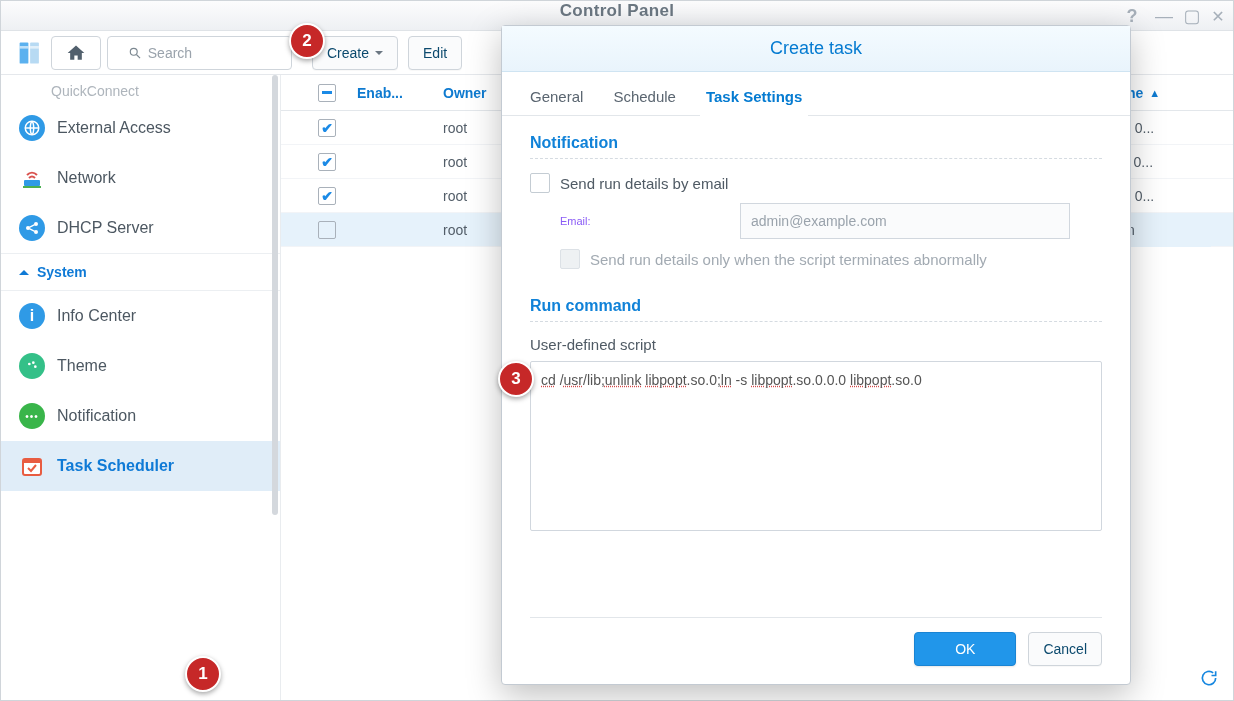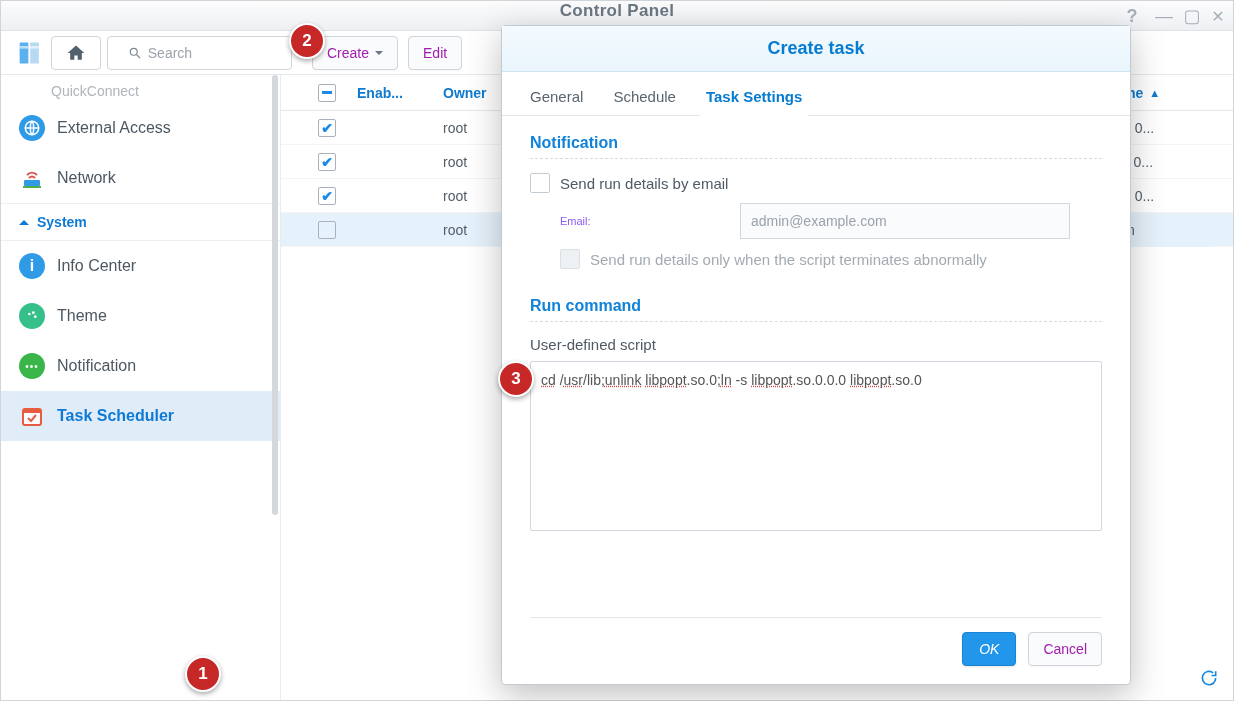--- a/index.html
+++ b/index.html
@@ -30,21 +30,21 @@
     display:flex;align-items:center;justify-content:center; background:#fff; color:#52606d;
   }
   .search-wrap { margin-left:6px; width: 185px; height:34px; border:1px solid #cfd5db; border-radius:4px;
     display:flex;align-items:center; background:#fff; padding:0 20px; gap:6px; color:#7b8790;}
   .search-wrap input { border:none; outline:none; width:100%; font-size:14px; color:#444;}
   .search-wrap input::placeholder{color:#9aa3ac;}
 
   .toolbar-right { display:flex; gap:10px; margin-left:20px;}
   .btn {
     height:34px; padding:0 14px; border:1px solid #cfd5db; border-radius:4px; background:#fafbfc;
-    color:#a21caf; font-size:14px; display:flex; align-items:center; gap:6px;
+    color:#0c4a6e; font-size:14px; display:flex; align-items:center; gap:6px;
     box-shadow: 0 1px 1px rgba(0,0,0,.03);
   }
   .btn.caret::after{content:"";border:4px solid transparent;border-top-color:#6b7782;display:inline-block;margin-top:4px;}
 
   .body { position: relative; display:flex; height: calc(100% - 74px); }
 
   
   .sidebar { width: 280px; border-right:1px solid #e9ecef; height:100%; overflow:hidden; position:relative;}
   .side-scroll { position:absolute; right:2px; top:0; width:6px; height:440px; background:#d4d8dd; border-radius:3px;}
   .side-list { padding: 4px 0 17px 0;}
@@ -85,21 +85,21 @@
 
   .refresh{position:absolute;right:10px;bottom:8px;width:28px;height:28px;display:flex;align-items:center;justify-content:center;color:#1687e0;font-size:18px;}
 
   
   .modal {
     position:absolute; left:500px; top:24px; width:630px; height:660px;
     background:#fff; border:1px solid #c3cad2; border-radius:4px;
     box-shadow: 0 10px 34px rgba(0,0,0,.25);
   }
   .modal-head{height:46px; background:linear-gradient(#f4fbff,#e9f4fc); border-bottom:1px solid #cfe4f2;
-    display:flex;align-items:center;justify-content:center;color:#057bd1;font-weight:700;font-size:18px;}
+    display:flex;align-items:center;justify-content:center;color:#057bd1;font-weight:400;font-size:18px;}
   .tabbar{height:44px;display:flex;align-items:flex-end;gap:30px;padding:0 28px;border-bottom:1px solid #e2e6ea;}
   .tab{padding-bottom:10px;font-size:15px;color:#5a6570;cursor:pointer;}
   .tab.active{color:#057bd1;font-weight:700;position:relative;}
   .tab.active::after{content:"";position:absolute;left:-6px;right:-6px;bottom:-1px;height:3px;background:#fff;}
   .modal-body{padding: 14px 28px 0 28px;}
   .section-title{color:#1082d8;font-size:16px;font-weight:600;margin:4px 0 6px;}
   .sep{border-bottom:1px dashed #d5dbe1;margin-bottom:14px;}
   .row{display:flex;align-items:center;gap:10px;margin:10px 0;}
   .cbox{width:20px;height:20px;border:1px solid #c4ccd3;border-radius:2px;}
   .cbox.disabled{background:#eef1f3;border-color:#dce1e6;}
@@ -189,20 +189,31 @@
           <span class="side-icon">
               <svg width="24" height="24" viewBox="0 0 24 24">
                 <rect x="4" y="14" width="16" height="6" rx="1" fill="#2f9ae6"></rect>
                 <path d="M7 9c3-3 7-3 10 0M9 12c2-2 4-2 6 0" stroke="#d9534f" stroke-width="2" fill="none"></path>
                 <rect x="3" y="20" width="18" height="2" fill="#4caf50"></rect>
               </svg>
             </span>
           <span>Network</span>
         </div>
 
+        <div class="side-item">
+          <span class="side-icon circle" style="background:#2f9ae6;">
+              <svg width="16" height="16" viewBox="0 0 24 24">
+                <circle cx="6" cy="12" r="3" fill="#fff"></circle>
+                <circle cx="18" cy="6" r="3" fill="#fff"></circle>
+                <circle cx="18" cy="18" r="3" fill="#fff"></circle>
+                <path d="M8 11l8-4M8 13l8 4" stroke="#fff" stroke-width="2"></path>
+              </svg>
+            </span>
+          <span>DHCP Server</span>
+        </div>
 
 
         <div class="side-group">
           <span class="caret-up"></span>
           <span>System</span>
         </div>
 
         <div class="side-item">
           <span class="side-icon circle" style="background:#2f9ae6;color:#fff;font-weight:700;">i</span>
           <span>Info Center</span>
@@ -334,21 +345,21 @@
       <div class="sep"></div>
 
       <div class="lbl" style="margin:4px 0 8px;">User-defined script</div>
       <div class="textarea" contenteditable="true" style="">
         <span class="spell">cd</span> /<span class="spell">usr</span>/lib;<span class="spell">unlink</span> <span class="spell">libpopt</span>.so.0;<span class="spell">ln</span> -s <span class="spell">libpopt</span>.so.0.0.0 <span class="spell">libpopt</span>.so.0
       </div>
 
     </div>
 
     <div class="modal-foot">
-      <div class="btn btn-primary" style="padding:0 16px;font-style:italic;">
+      <div class="btn btn-primary" style="padding:0 40px;">
           <span>OK</span>
         </div>
       <div class="btn">
           <span>Cancel</span>
         </div>
     </div>
   </div>
 
   <div class="anno" style="left:184px; top:655px;">1</div>
   <div class="anno" style="left:288px; top:22px;">2</div>

